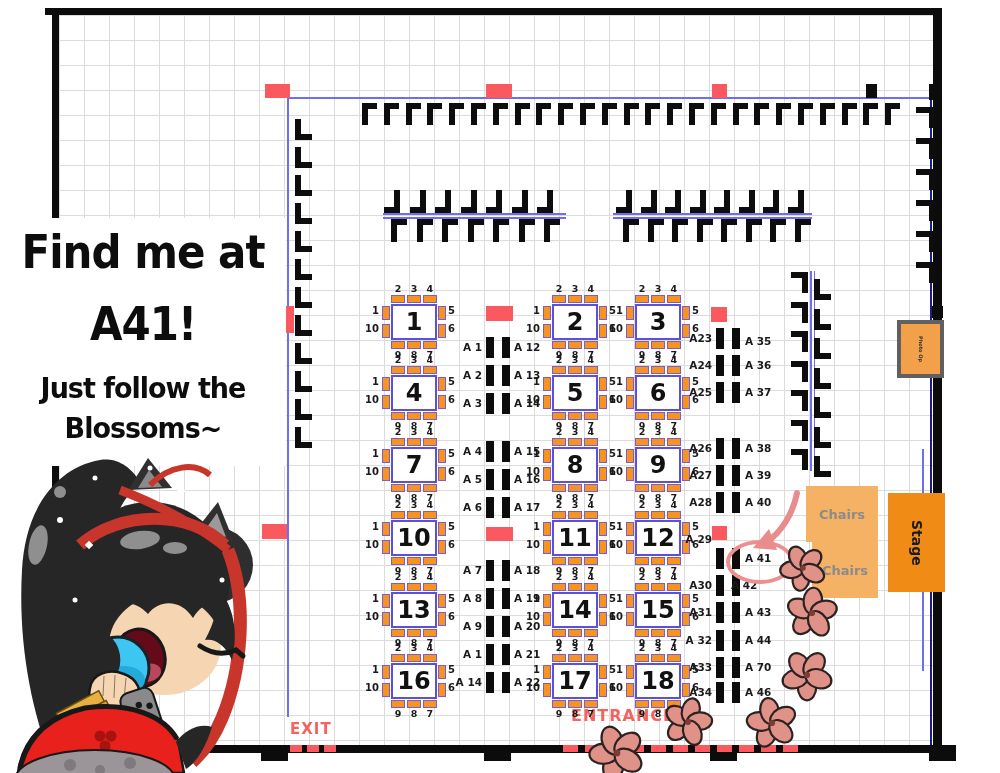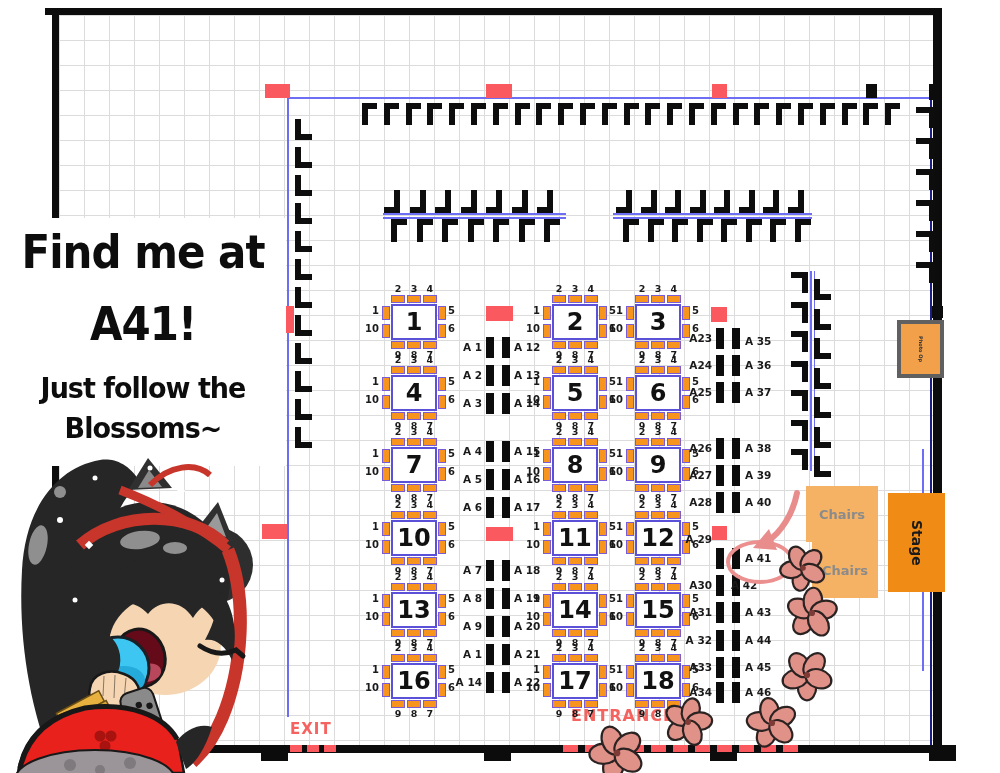--- a/index.html
+++ b/index.html
@@ -631,21 +631,21 @@
       <div class="abar" style="left:732px;top:602px"></div>
       <div class="alab r" style="left:660px;top:606px;width:52px">A31</div>
       <div class="alab" style="left:745px;top:606px;width:52px">A 43</div>
       <div class="abar" style="left:716px;top:630px"></div>
       <div class="abar" style="left:732px;top:630px"></div>
       <div class="alab r" style="left:660px;top:634px;width:52px">A 32</div>
       <div class="alab" style="left:745px;top:634px;width:52px">A 44</div>
       <div class="abar" style="left:716px;top:657px"></div>
       <div class="abar" style="left:732px;top:657px"></div>
       <div class="alab r" style="left:660px;top:661px;width:52px">A33</div>
-      <div class="alab" style="left:745px;top:661px;width:52px">A 45</div>
+      <div class="alab" style="left:745px;top:661px;width:52px">A 70</div>
       <div class="abar" style="left:716px;top:682px"></div>
       <div class="abar" style="left:732px;top:682px"></div>
       <div class="alab r" style="left:660px;top:686px;width:52px">A34</div>
       <div class="alab" style="left:745px;top:686px;width:52px">A 46</div>
     </div>
 
   <div class="abs" style="left:726px;top:540px;width:60px;height:36px;border:4px solid #ec8f8f;border-radius:50%"></div>
   <svg id="overlay" width="1000" height="773" viewBox="0 0 1000 773">
     <path d="M 797,493 C 793,514 781,532 768,541" stroke="#e98c8c" stroke-width="6" fill="none" stroke-linecap="round"></path>
     <polygon points="753,548 777,550 769,529" fill="#e98c8c"></polygon>

